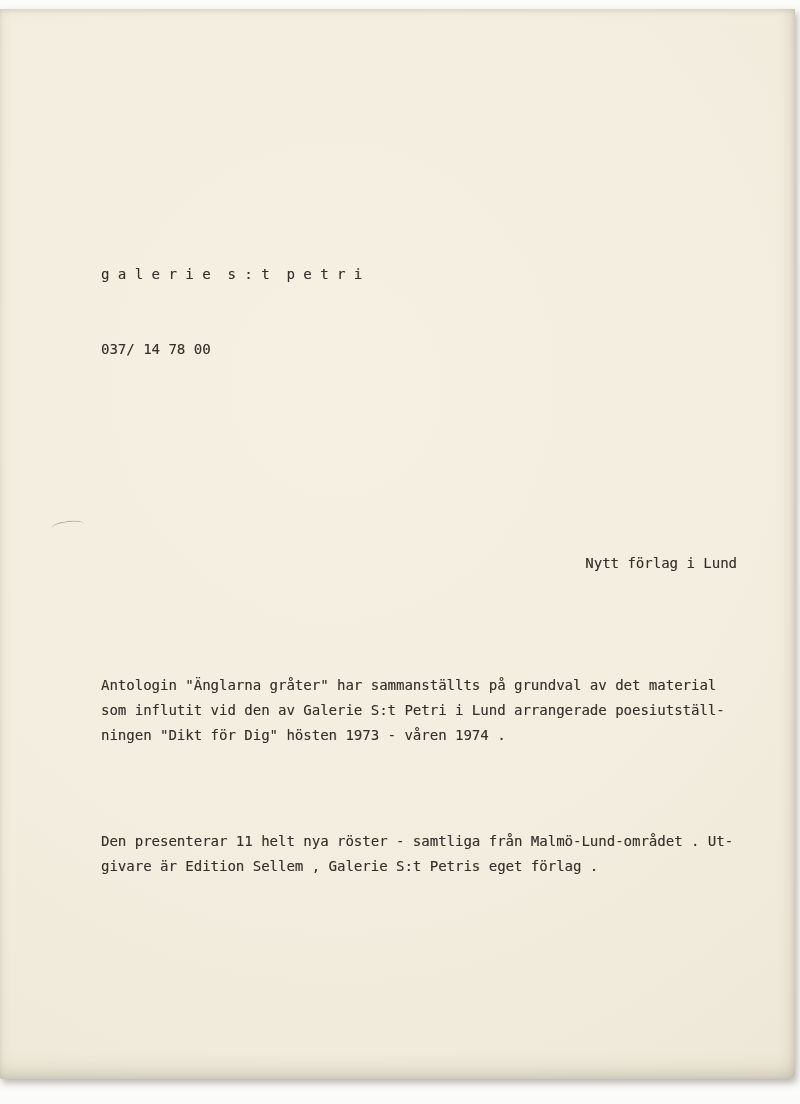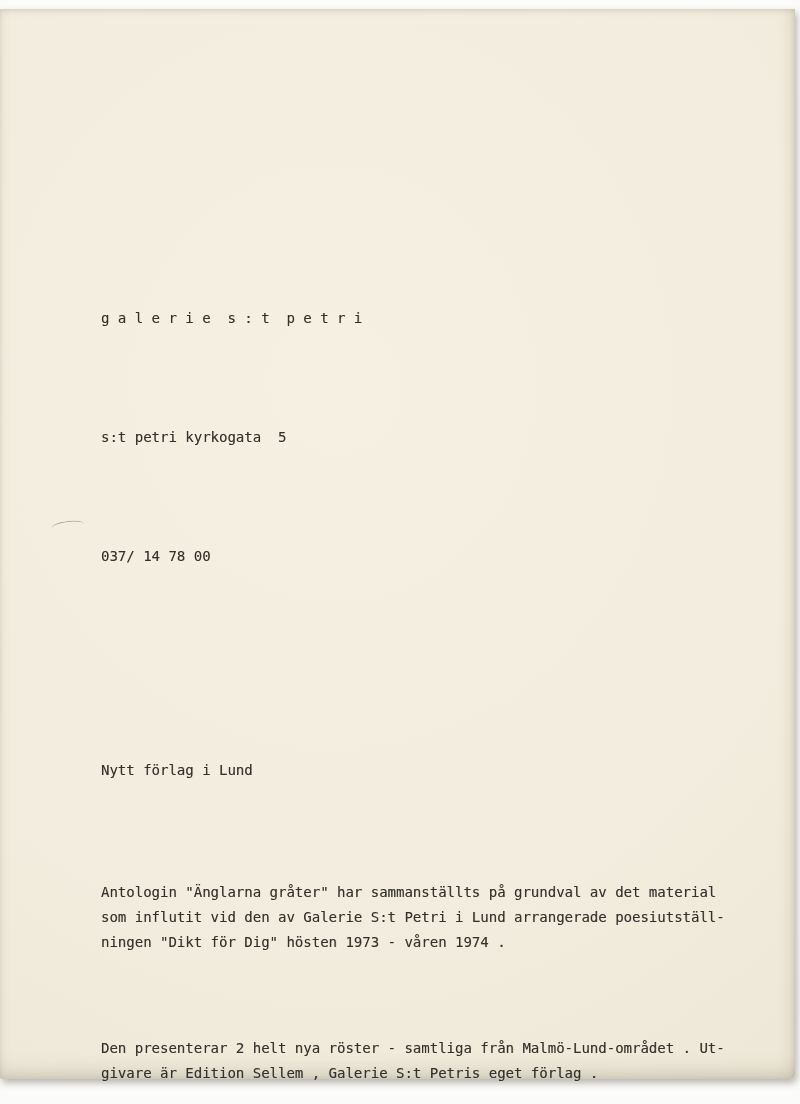--- a/index.html
+++ b/index.html
@@ -36,23 +36,23 @@
   .content {
     position: relative;
     padding: 128px 58px 0 101px;
     color: #34312c;
     font-size: 14px;
     line-height: 25px;
     white-space: pre-wrap;
     text-shadow: 0.3px 0.4px 0 rgba(45, 42, 38, 0.35);
   }
 
-  .lh-line { white-space: pre-wrap; margin-top: 44px; }
+  .lh-line { white-space: pre-wrap; }
 
-  .heading      { margin-top: 64px; }
+  .heading      { margin-top: 64px; text-align: right; }
   .para-antologin    { margin-top: 22px; }
   .para-presenterar  { margin-top: 6px; }
 
   .pencil-mark {
     position: absolute;
     left: 52px;
     top: 512px;
     width: 32px;
     height: 10px;
     border-top: 1.5px solid rgba(115, 105, 88, 0.55);
@@ -64,31 +64,30 @@
 <body>
 
 <div class="paper">
 
   <div class="pencil-mark"></div>
 
   <div class="content">
 
     <div class="letterhead">
       <div class="lh-line gallery-name">g a l e r i e  s : t  p e t r i</div>
-      <div class="lh-line">s:t petri kyrkogata  5</div>
       <div class="lh-line">037/ 14 78 00</div>
     </div>
 
     <div class="heading">Nytt förlag i Lund</div>
 
     <div class="para para-antologin">Antologin "Änglarna gråter" har sammanställts på grundval av det material
 som influtit vid den av Galerie S:t Petri i Lund arrangerade poesiutställ-
 ningen "Dikt för Dig" hösten 1973 - våren 1974 .</div>
 
-    <div class="para para-presenterar">Den presenterar 2 helt nya röster - samtliga från Malmö-Lund-området . Ut-
+    <div class="para para-presenterar">Den presenterar 11 helt nya röster - samtliga från Malmö-Lund-området . Ut-
 givare är Edition Sellem , Galerie S:t Petris eget förlag .</div>
 
     
 
     
 
     
 
     
 

